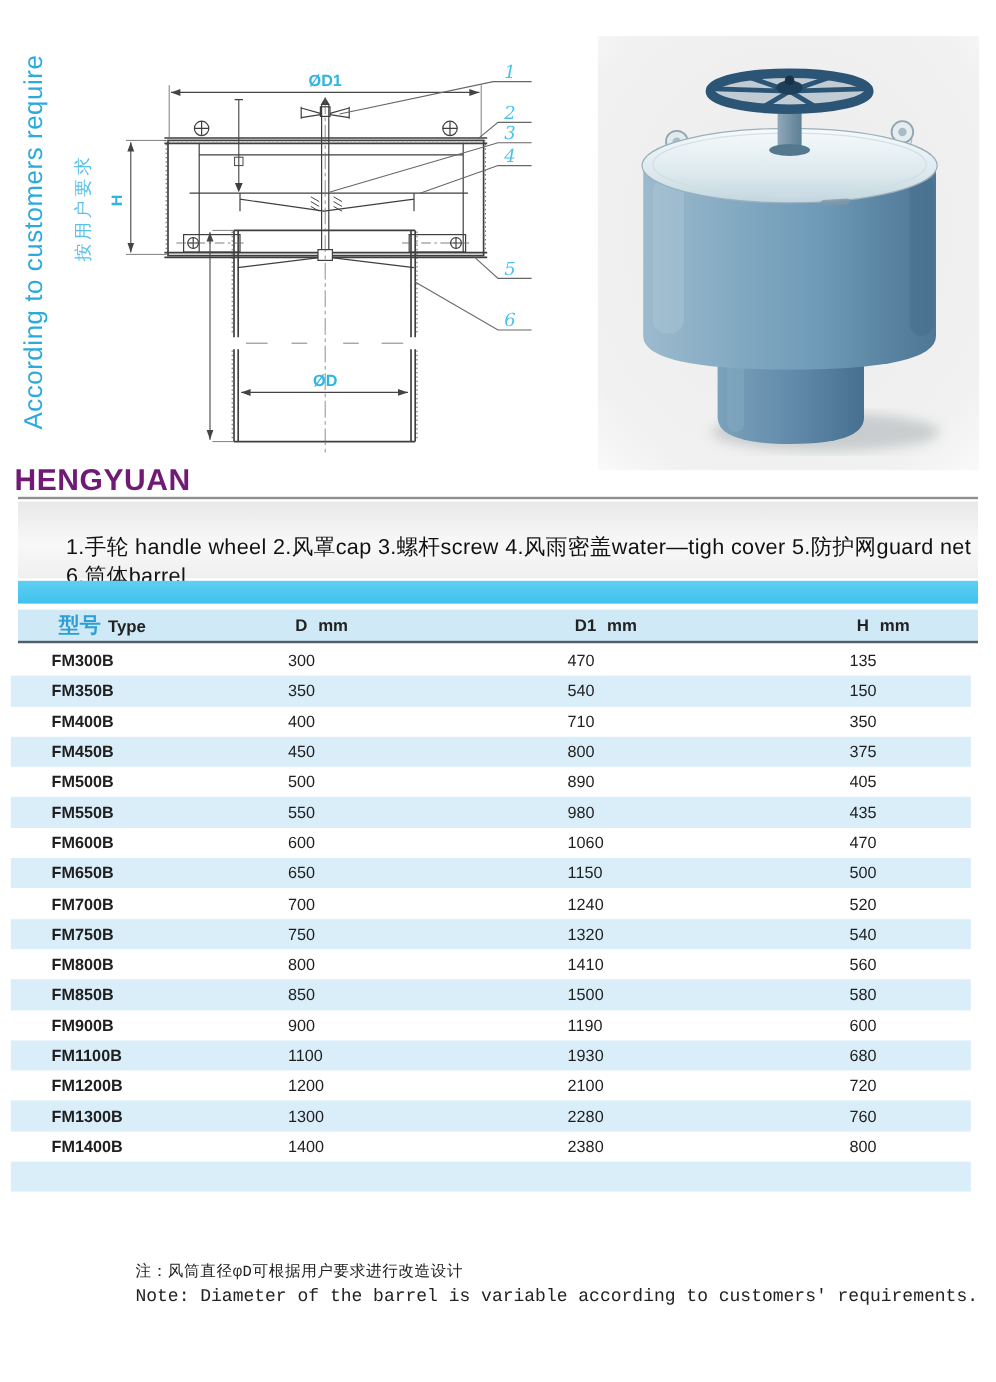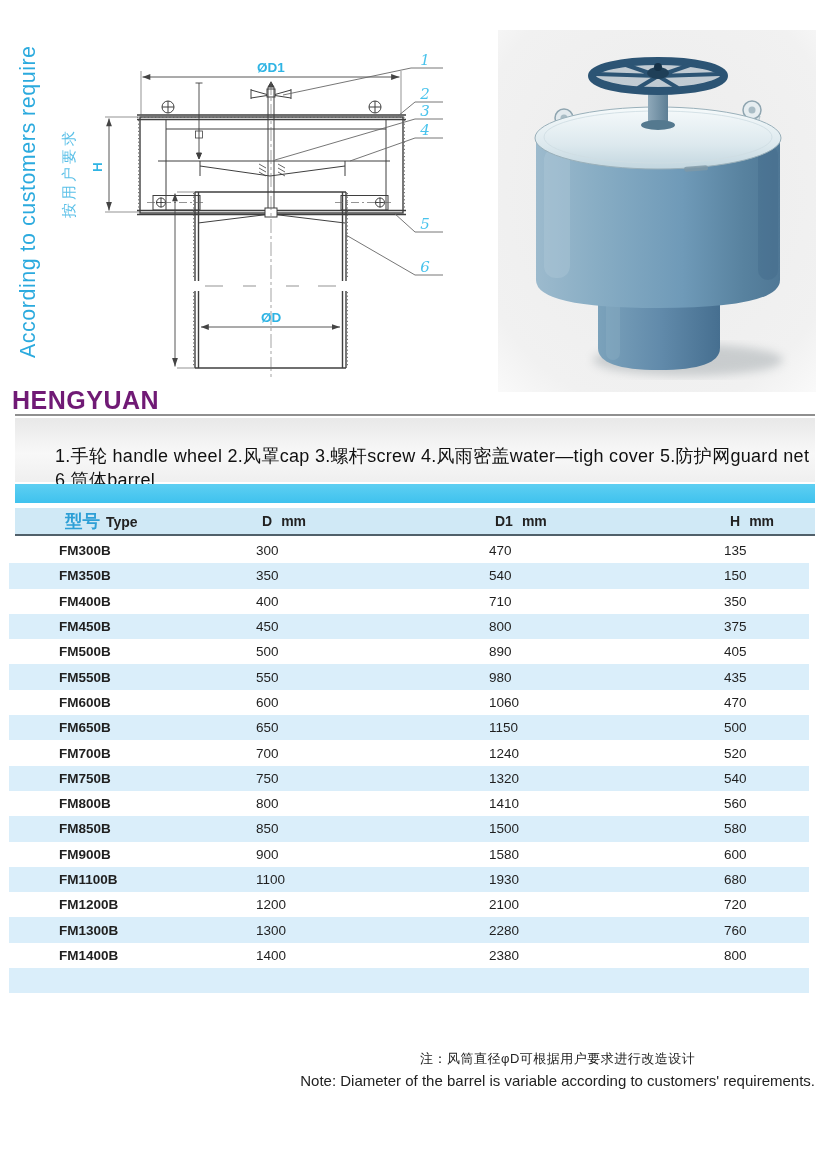--- a/index.html
+++ b/index.html
@@ -25,32 +25,32 @@
   .legend-band{position:absolute;left:15px;top:418px;width:800px;height:64px;
     background:linear-gradient(180deg,#e8e8e8 0%,#f8f8f8 55%,#efefef 100%);}
   .legend-text{position:absolute;left:40px;top:26px;font-size:18px;color:#111;letter-spacing:0.3px;}
 
   
   .accent-bar{position:absolute;left:15px;top:484px;width:800px;height:19px;
     background:linear-gradient(180deg,#5ecff2 0%,#3fc2ee 100%);}
   .thead{position:absolute;left:15px;top:508px;width:800px;height:28px;background:#d0e9f6;
     border-bottom:2px solid #50606a;box-sizing:border-box;}
   .thead-grid,.row{display:grid;grid-template-columns:197px 233px 235px 1fr;
-    padding-left:50px;align-items:center;height:100%;box-sizing:border-box;}
+    padding-left:34px;align-items:center;height:100%;box-sizing:border-box;}
   .hc{font-size:14px;font-weight:700;color:#222;}
   .hc .zh{font-size:17.5px;color:#2d9fd6;font-weight:700;margin-right:6px;}
   .hc .unit{margin-left:9px;}
   .rows{position:absolute;left:9px;top:538px;width:800px;}
   .row{height:25.3px;font-size:13.5px;color:#1f1f1f;}
   .row.alt{background:#daeefa;}
   .row .c-type{font-weight:700;}
   .row.empty{height:25.3px;}
 
   
-  .notes{position:absolute;right:15px;top:1050px;text-align:center;color:#222;}
+  .notes{position:absolute;right:15px;top:1050px;text-align:left;color:#222;font-family:Liberation Mono, monospace;}
   .note-zh{font-size:13px;letter-spacing:0.5px;}
   .note-en{font-size:15px;margin-top:4px;}
 </style>
 </head>
 <body>
 
 <div class="page">
 
   <span class="vtext en">According to customers require</span>
   <span class="vtext zh">按用户要求</span>
@@ -304,21 +304,21 @@
       <div class="row alt">
         <div class="c-type">FM850B</div>
         <div class="c-d">850</div>
         <div class="c-d1">1500</div>
         <div class="c-h">580</div>
       </div>
 
       <div class="row">
         <div class="c-type">FM900B</div>
         <div class="c-d">900</div>
-        <div class="c-d1">1580</div>
+        <div class="c-d1">1190</div>
         <div class="c-h">600</div>
       </div>
 
 
 
       <div class="row alt">
         <div class="c-type">FM1100B</div>
         <div class="c-d">1100</div>
         <div class="c-d1">1930</div>
         <div class="c-h">680</div>

